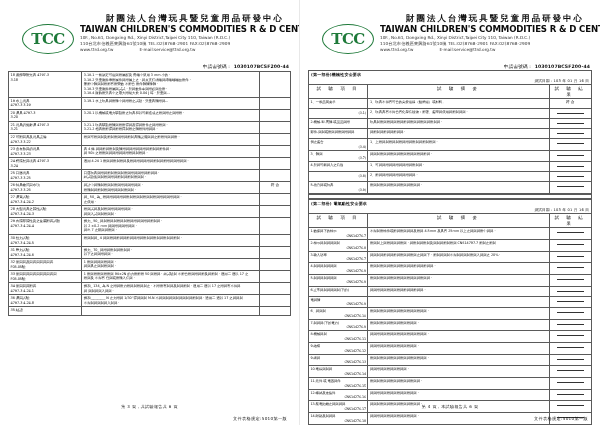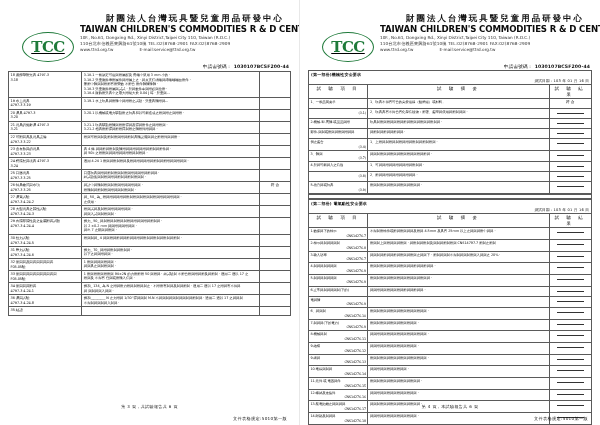--- a/index.html
+++ b/index.html
@@ -31,22 +31,21 @@
     gap: 6px;
     padding: 6px 2px 2px 14px;
     height: 56px;
   }
   .logo {
     width: 52px; height: 30px;
     border: 1.6px solid #1f7a3a;
     border-radius: 50%;
     display: flex; align-items: center; justify-content: center;
     flex: 0 0 auto;
-    margin-top: 20px;
-    text-decoration: underline;
+    margin-top: 12px;
   }
   .logo span {
     font-family: "DejaVu Serif", "Liberation Serif", serif;
     font-weight: bold;
     font-size: 15px;
     color: #1f7a3a;
     letter-spacing: -0.5px;
     line-height: 1;
   }
   .head-text { flex: 1 1 auto; min-width: 0; padding-top: 1px; }

